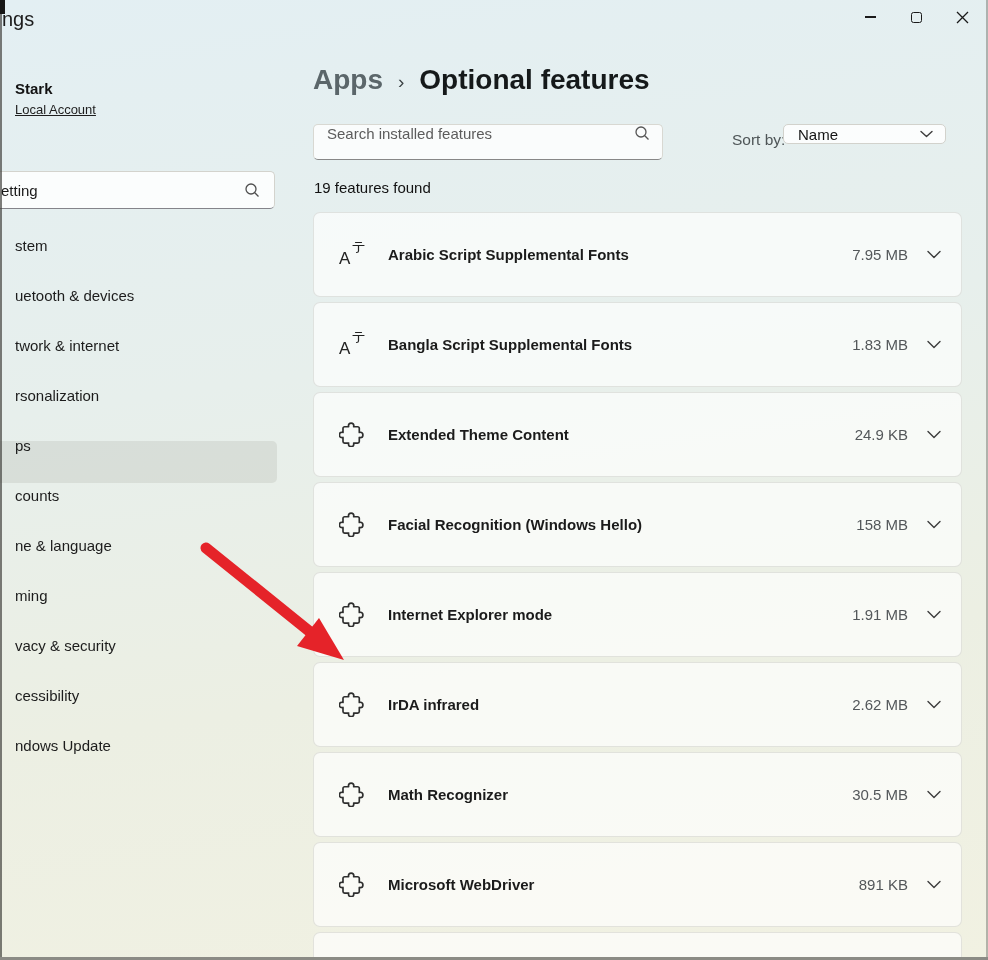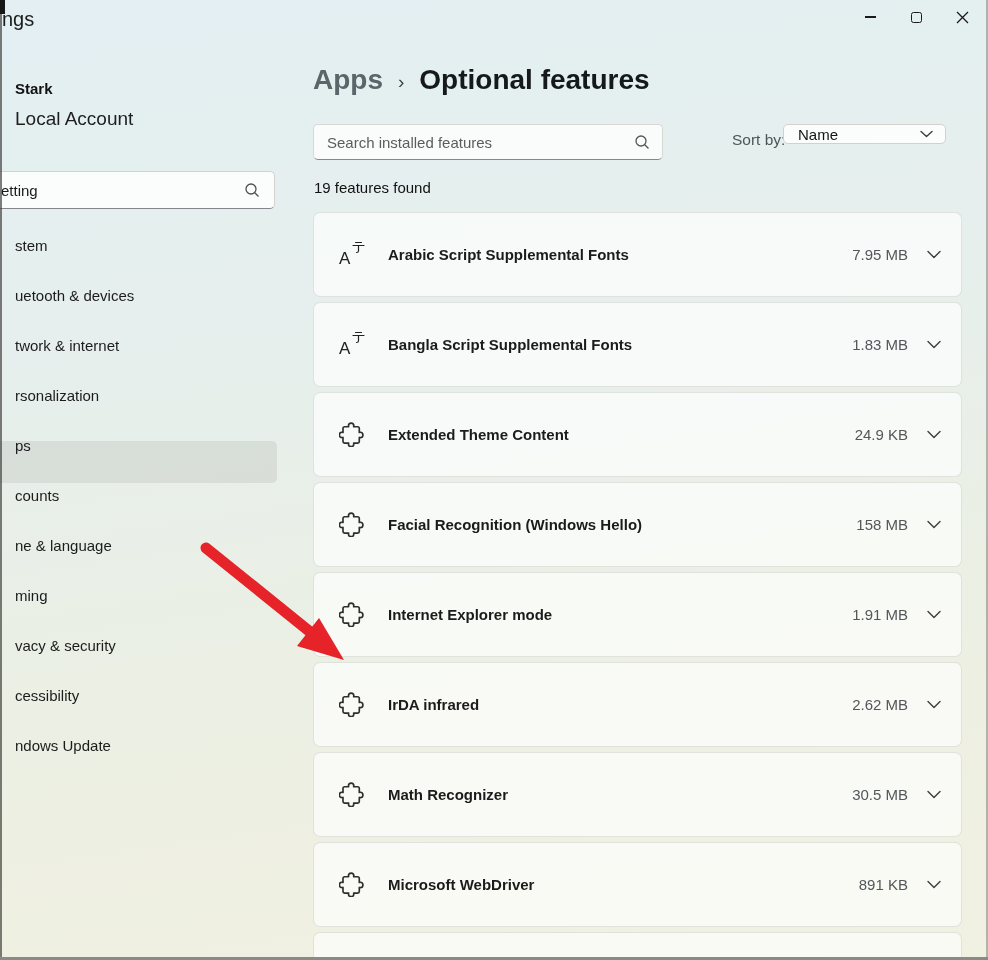--- a/index.html
+++ b/index.html
@@ -20,21 +20,21 @@
 
   .title-frag{position:absolute;left:2px;top:8px;font-size:20px;color:#1c1c1c;}
 
   .caption{position:absolute;top:0;right:3px;display:flex;z-index:20;}
   .cap-btn{width:46px;height:34px;display:flex;align-items:center;justify-content:center;}
   .glyph-min{width:11px;height:1.4px;background:#1a1a1a;}
   .glyph-max{width:11px;height:11px;border:1.3px solid #1a1a1a;border-radius:2.5px;}
 
   
   .user-name{position:absolute;left:15px;top:80px;font-size:15px;font-weight:700;color:#121212;text-align:center;}
-  .user-type{position:absolute;left:15px;top:108px;font-size:19px;color:#1e1e1e;}
+  .user-type{position:absolute;left:15px;top:102px;font-size:13px;color:#1e1e1e;text-decoration:underline;}
 
   .sb-search{position:absolute;left:-62px;top:171px;width:337px;height:38px;
     background:rgba(255,255,255,.85);border:1px solid #d3d3cd;border-bottom-color:#84848a;
     border-radius:5px;display:flex;align-items:center;padding:0 14px 0 62px;}
   .sb-search .txt{flex:1;font-size:15px;color:#1a1a1a;}
 
   .nav{position:absolute;left:0;top:237px;width:290px;list-style:none;}
   .nav li{position:relative;height:50px;display:flex;align-items:flex-start;padding-left:15px;
     font-size:15px;color:#1c1c1c;cursor:default;}
   .nav li .lbl{position:relative;z-index:1;}
@@ -44,21 +44,21 @@
   
   .main{position:absolute;left:313px;top:0;width:649px;}
   .breadcrumb{position:absolute;top:64px;left:0;display:flex;align-items:center;gap:15px;
     font-size:28px;font-weight:600;white-space:nowrap;}
   .bc-parent{color:#5b666a;}
   .bc-sep{font-size:19px;font-weight:400;color:#3c4345;padding-top:3px;}
   .bc-current{color:#15191a;}
 
   .feat-search{position:absolute;top:124px;left:0;width:350px;height:36px;
     background:rgba(255,255,255,.8);border:1px solid #d8d8d2;border-bottom-color:#878787;
-    border-radius:5px;display:flex;align-items:center;padding:0 12px 0 13px;}
+    border-radius:5px;display:flex;padding:0 12px 0 13px;}
   .feat-search .ph{flex:1;font-size:15px;color:#5c5c5c;}
 
   .sort-label{position:absolute;top:131px;left:419px;font-size:15.5px;color:#4e5557;}
   .dropdown{position:absolute;top:124px;left:470px;width:163px;height:20px;
     background:rgba(255,255,255,.85);border:1px solid #d2d2cc;border-radius:5px;
     display:flex;align-items:center;padding:0 12px 0 14px;}
   .dropdown .val{flex:1;font-size:15px;color:#141414;}
 
   .count{position:absolute;top:179px;left:1px;font-size:15px;color:#121212;}
 

